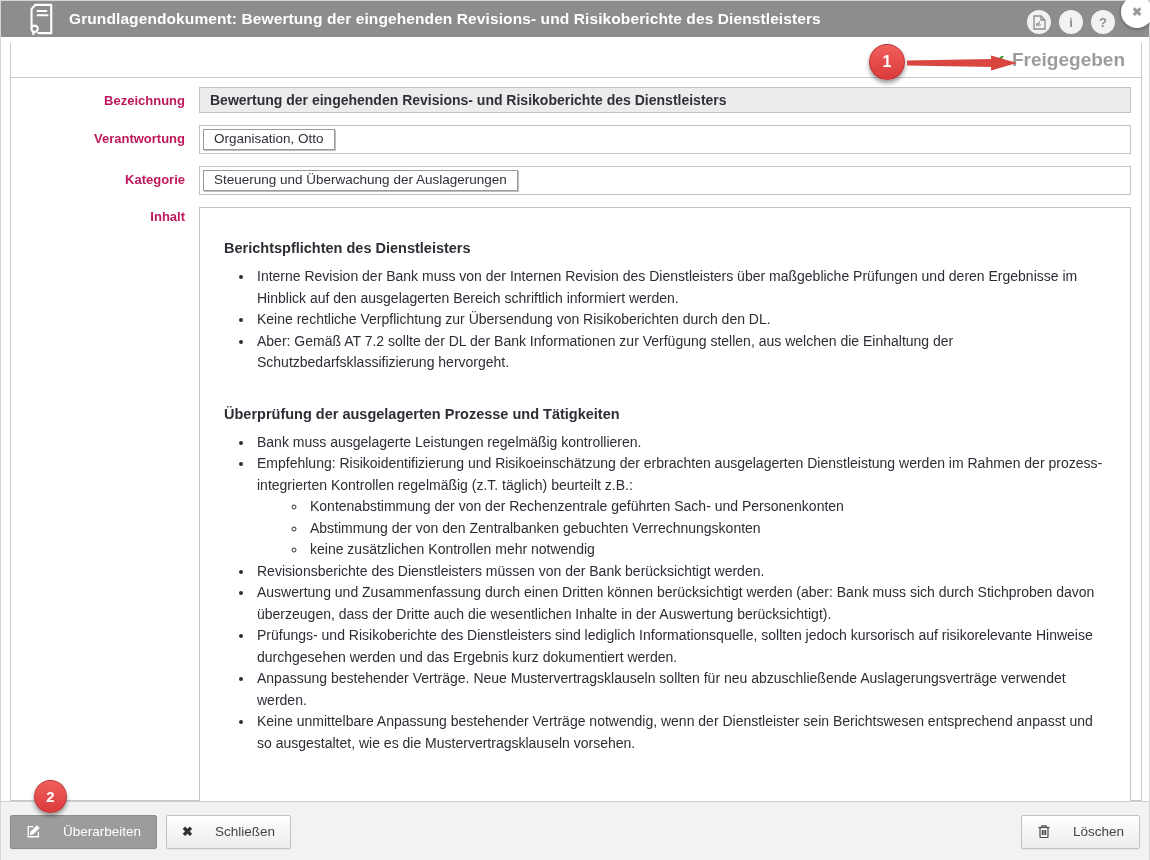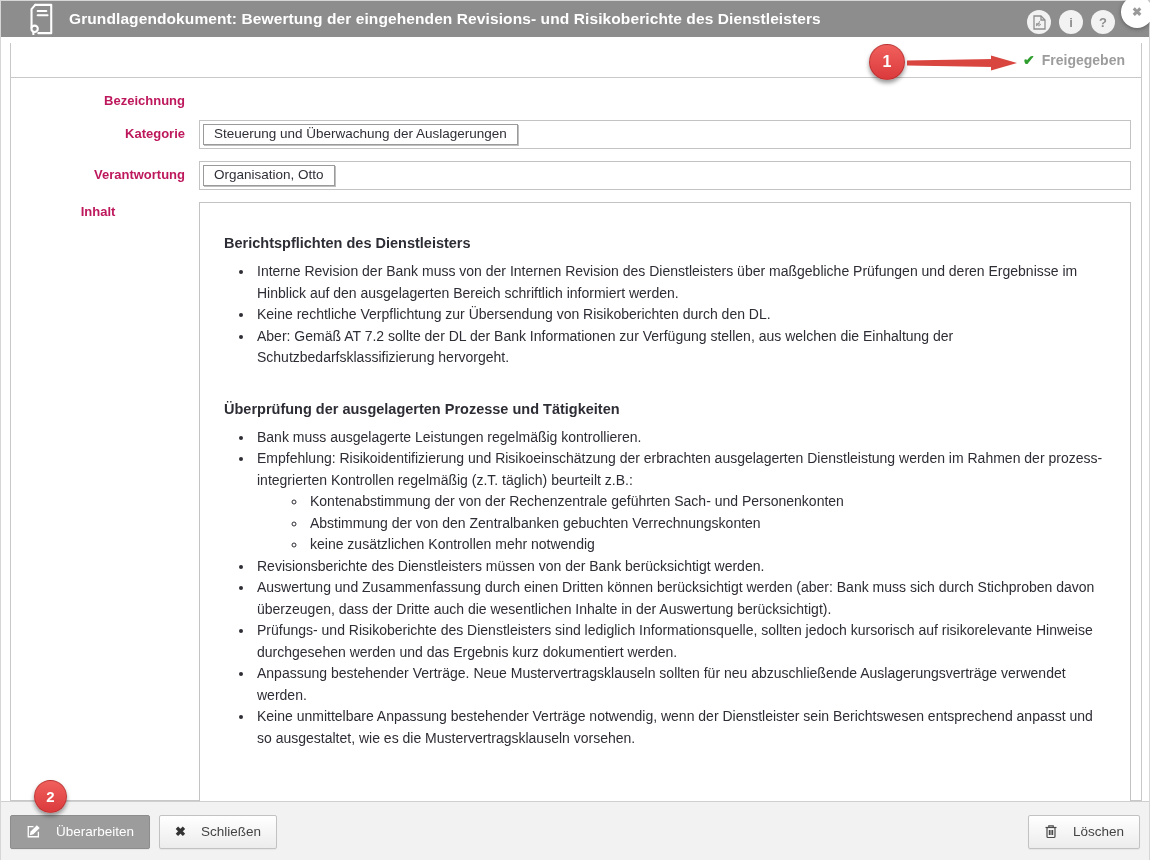--- a/index.html
+++ b/index.html
@@ -33,21 +33,21 @@
   
   .panel{
     position:absolute;left:9px;top:42px;width:1132px;height:758px;
     box-sizing:border-box;border:1px solid #c8c8c8;border-top:none;background:#fff;
   }
   .status-row{
     height:34px;border-bottom:1px solid #c8c8c8;
     display:flex;align-items:center;justify-content:flex-end;padding-right:16px;
   }
   .status-check{color:#2f9e2f;font-size:14px;font-weight:bold;margin-right:7px;}
-  .status-text{color:#9c9c9c;font-weight:bold;font-size:14px;}
+  .status-text{color:#9c9c9c;font-weight:bold;font-size:19px;}
 
   .form{padding:9px 10px 0 0;}
   .frow{display:flex;align-items:flex-start;margin-bottom:12px;}
   .flabel{
     width:188px;flex:0 0 188px;text-align:right;padding-right:14px;box-sizing:border-box;
     font-weight:bold;font-size:13px;color:#be185d;padding-top:6px;
   }
   .ffield{flex:1;box-sizing:border-box;}
   .field-readonly{
     background:#ececec;border:1px solid #c3c3c3;padding:4px 10px;
@@ -71,21 +71,21 @@
   .content-box ul li{font-size:14px;line-height:21.5px;padding-left:3px;}
   .content-box ul ul{list-style:circle;margin:0;padding-left:50px;}
 
   
   .footer{
     position:absolute;left:0;top:800px;width:100%;height:60px;box-sizing:border-box;
     background:#f2f2f2;border-top:1px solid #cfcfcf;
     display:flex;align-items:center;padding:0 9px;
   }
   .btn{
-    display:inline-flex;align-items:center;gap:15px;
+    display:inline-flex;align-items:center;gap:22px;
     background:linear-gradient(#ffffff,#ececec);
     border:1px solid #c2c2c2;border-radius:2px;
     font-family:"Liberation Sans",sans-serif;font-size:13.5px;color:#444;
     padding:0 15px;height:34px;margin-right:9px;cursor:pointer;
     box-shadow:0 1px 1px rgba(0,0,0,.05);
   }
   .btn.primary{background:#9c9c9c;border-color:#8d8d8d;color:#fff;}
   .btn .xglyph{font-size:13px;font-weight:bold;color:#333;}
   .btn.right{margin-left:auto;margin-right:0;justify-content:center;}
   .btn svg{display:block;}
@@ -141,38 +141,39 @@
   <div class="panel">
     <div class="status-row">
       <span class="status-check">✔</span>
       <span class="status-text">Freigegeben</span>
     </div>
 
     <div class="form">
 
       <div class="frow">
         <div class="flabel">Bezeichnung</div>
+        <div class="ffield field-readonly bold">Bewertung der eingehenden Revisions- und Risikoberichte des Dienstleisters</div>
+      </div>
+
+      <div class="frow">
+        <div class="flabel">Verantwortung</div>
+        <div class="ffield field-chipwrap">
+          <span class="chip">Organisation, Otto</span>
+        </div>
       </div>
 
       <div class="frow">
         <div class="flabel">Kategorie</div>
         <div class="ffield field-chipwrap">
           <span class="chip">Steuerung und Überwachung der Auslagerungen</span>
         </div>
       </div>
 
-      <div class="frow">
-        <div class="flabel">Verantwortung</div>
-        <div class="ffield field-chipwrap">
-          <span class="chip">Organisation, Otto</span>
-        </div>
-      </div>
-
       <div class="frow" style="margin-bottom:9px;">
-        <div class="flabel" style="padding-top:2px;text-align:center;">Inhalt</div>
+        <div class="flabel" style="padding-top:2px;">Inhalt</div>
         <div class="ffield content-box">
             <div class="content-heading">Berichtspflichten des Dienstleisters</div>
             <ul>
               <li>Interne Revision der Bank muss von der Internen Revision des Dienstleisters über maßgebliche Prüfungen und deren Ergebnisse im Hinblick auf den ausgelagerten Bereich schriftlich informiert werden.</li>
               <li>Keine rechtliche Verpflichtung zur Übersendung von Risikoberichten durch den DL.</li>
               <li>Aber: Gemäß AT 7.2 sollte der DL der Bank Informationen zur Verfügung stellen, aus welchen die Einhaltung der Schutzbedarfsklassifizierung hervorgeht.</li>
             </ul>
             <div class="content-heading">Überprüfung der ausgelagerten Prozesse und Tätigkeiten</div>
             <ul>
               <li>Bank muss ausgelagerte Leistungen regelmäßig kontrollieren.</li>

